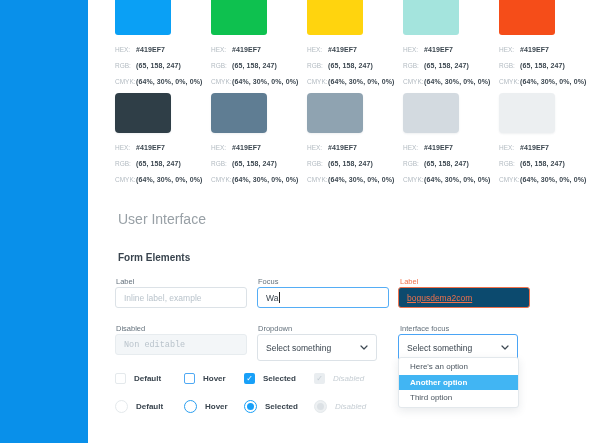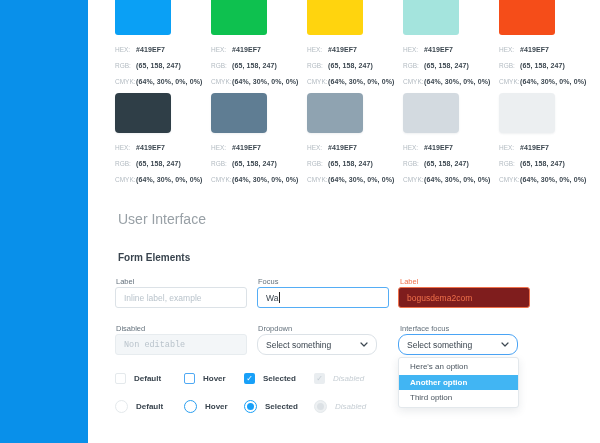--- a/index.html
+++ b/index.html
@@ -29,28 +29,28 @@
 
   
   .field-label { position:absolute; font-size:7.5px; color:#64717C; }
   .field-label.error { color:#F0714B; }
   .text-input {
     position:absolute; width:132px; height:21px; background:#fff;
     border:1px solid #DCE2E7; border-radius:3px;
     display:flex; align-items:center; padding:0 8px; font-size:8.5px; color:#39444E;
   }
   .text-input.focus { border:1.5px solid #55ADF5; }
-  .text-input.error { border:1px solid #F0714B; background:#7f1d1d; color:#F0714B; }
+  .text-input.error { border:1px solid #F0714B; background:#0c4a6e; color:#F0714B;text-decoration:underline; }
   .text-input.disabled { background:#F3F6F8; border:1px solid #E7ECEF;font-family:Liberation Mono, monospace; }
   .ph { color:#B9C3CB; }
   .caret { width:1px; height:11px; background:#222; margin-left:1px; }
 
   .select-box {
-    position:absolute; width:120px; height:21px; background:#fff;
-    border:1px solid #DCE2E7; border-radius:9px;
+    position:absolute; width:120px; height:27px; background:#fff;
+    border:1px solid #DCE2E7; border-radius:3px;
     display:flex; align-items:center; justify-content:space-between;
     padding:0 8px; font-size:8.5px; color:#39444E;
   }
   .select-box.focus { border:1.5px solid #4AA4F5; }
   .chev { display:flex; align-items:center; }
 
   .menu {
     position:absolute; left:398px; top:357px; width:121px; background:#fff;
     border:1px solid #E3E8EC; border-radius:3px;
     box-shadow:0 3px 8px rgba(40,60,80,0.10); padding:1px 0;

